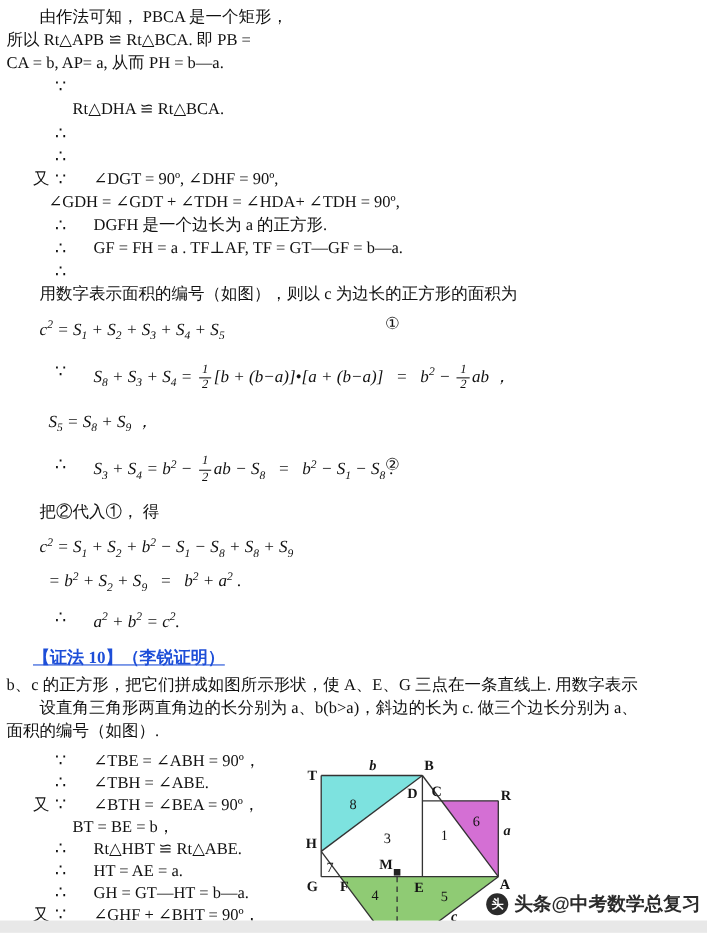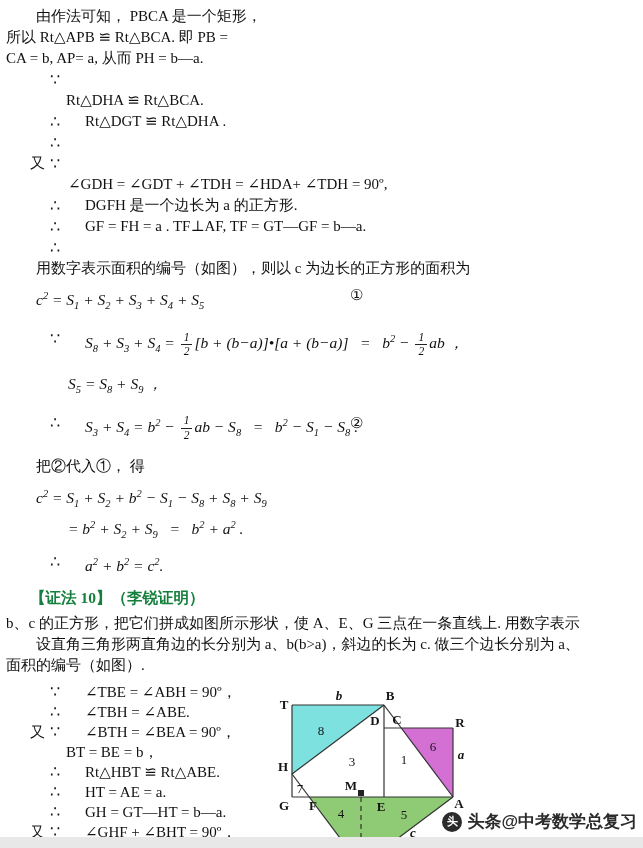--- a/index.html
+++ b/index.html
@@ -6,21 +6,21 @@
   .page{width:643px;height:837px;background:#ffffff;position:relative;overflow:hidden;
         font-family:"Liberation Serif","DejaVu Serif",serif;color:#111;font-size:15px;
         padding-top:6px;box-sizing:border-box}
   .row{position:relative;min-height:21px;line-height:21px;white-space:nowrap}
   .row.tall{min-height:34px;line-height:34px}
   .row.gap{margin-top:6px}
   .pre{position:absolute;left:30px}
   .marker{position:absolute;left:50px;font-size:16px}
   .k-flush .txt{margin-left:6px}
   .k-indent .txt{margin-left:36px}
-  .k-c60 .txt{margin-left:68px}
+  .k-c60 .txt{margin-left:44px}
   .k-c85 .txt{margin-left:66px}
   .k-m .txt{margin-left:85px}
   .txt{display:inline-block}
   .badge{position:absolute;left:350px}
   .math{font-style:italic;font-size:15.5px}
   .math sub,.math sup{font-size:10.5px;font-style:italic}
   .frac{display:inline-block;text-align:center;vertical-align:middle;margin:0 2px}
   .frac .fn{display:block;border-bottom:1px solid #222;padding:0 3px;font-size:11.5px;line-height:1.2}
   .frac .fd{display:block;font-size:11.5px;line-height:1.2}
   .heading{margin:10px 0 4px 30px;font-weight:bold;font-size:15.5px}
@@ -38,38 +38,38 @@
 </head>
 <body>
 
 <div class="page">
   <div id="proof9-lines">
       <div class="row k-indent"><span class="txt">由作法可知， PBCA 是一个矩形，</span></div>
       <div class="row k-flush"><span class="txt">所以 Rt△APB ≌ Rt△BCA. 即 PB =</span></div>
       <div class="row k-flush"><span class="txt">CA = b, AP= a, 从而 PH = b—a.</span></div>
       <div class="row k-m"><span class="marker">∵</span></div>
       <div class="row k-c85"><span class="txt">Rt△DHA ≌ Rt△BCA.</span></div>
-      <div class="row k-m"><span class="marker">∴</span><span class="txt">Rt△DGT ≌ Rt△DHA .</span></div>
       <div class="row k-m"><span class="marker">∴</span></div>
-      <div class="row k-m"><span class="pre">又</span><span class="marker">∵</span></div>
+      <div class="row k-m"><span class="marker">∴</span></div>
+      <div class="row k-m"><span class="pre">又</span><span class="marker">∵</span><span class="txt">∠DGT = 90º, ∠DHF = 90º,</span></div>
       <div class="row k-c60"><span class="txt">∠GDH = ∠GDT + ∠TDH = ∠HDA+ ∠TDH = 90º,</span></div>
       <div class="row k-m"><span class="marker">∴</span><span class="txt">DGFH 是一个边长为 a 的正方形.</span></div>
       <div class="row k-m"><span class="marker">∴</span><span class="txt">GF = FH = a . TF⊥AF, TF = GT—GF = b—a.</span></div>
       <div class="row k-m"><span class="marker">∴</span></div>
       <div class="row k-indent"><span class="txt">用数字表示面积的编号（如图），则以 c 为边长的正方形的面积为</span></div>
       <div class="row k-indent gap"><span class="txt math">c<sup>2</sup> = S<sub>1</sub> + S<sub>2</sub> + S<sub>3</sub> + S<sub>4</sub> + S<sub>5</sub></span><span class="badge">①</span></div>
       <div class="row k-m tall gap"><span class="marker">∵</span><span class="txt math">S<sub>8</sub> + S<sub>3</sub> + S<sub>4</sub> = <span class="frac"><span class="fn">1</span><span class="fd">2</span></span>[b + (b−a)]•[a + (b−a)]  =  b<sup>2</sup> − <span class="frac"><span class="fn">1</span><span class="fd">2</span></span>ab ，</span></div>
       <div class="row k-c60 gap"><span class="txt math">S<sub>5</sub> = S<sub>8</sub> + S<sub>9</sub> ，</span></div>
       <div class="row k-m tall gap"><span class="marker">∴</span><span class="txt math">S<sub>3</sub> + S<sub>4</sub> = b<sup>2</sup> − <span class="frac"><span class="fn">1</span><span class="fd">2</span></span>ab − S<sub>8</sub>  =  b<sup>2</sup> − S<sub>1</sub> − S<sub>8</sub> .</span><span class="badge">②</span></div>
       <div class="row k-indent gap"><span class="txt">把②代入①， 得</span></div>
       <div class="row k-indent gap"><span class="txt math">c<sup>2</sup> = S<sub>1</sub> + S<sub>2</sub> + b<sup>2</sup> − S<sub>1</sub> − S<sub>8</sub> + S<sub>8</sub> + S<sub>9</sub></span></div>
       <div class="row k-c60"><span class="txt math">= b<sup>2</sup> + S<sub>2</sub> + S<sub>9</sub>  =  b<sup>2</sup> + a<sup>2</sup> .</span></div>
       <div class="row k-m gap"><span class="marker">∴</span><span class="txt math">a<sup>2</sup> + b<sup>2</sup> = c<sup>2</sup>.</span></div>
     </div>
-  <div class="heading" style="color: #15803d;">【证法 10】（李锐证明）</div>
+  <div class="heading" style="color: #1d4ed8; text-decoration: underline;">【证法 10】（李锐证明）</div>
   <div id="proof10-intro">
       <div class="row k-flush"><span class="txt">b、c 的正方形，把它们拼成如图所示形状，使 A、E、G 三点在一条直线上. 用数字表示</span></div>
       <div class="row k-indent"><span class="txt">设直角三角形两直角边的长分别为 a、b(b&gt;a)，斜边的长为 c. 做三个边长分别为 a、</span></div>
       <div class="row k-flush"><span class="txt">面积的编号（如图）.</span></div>
     </div>
   <div id="proof10-body">
     <div id="proof10-lines">
         <div class="row k-m"><span class="marker">∵</span><span class="txt">∠TBE = ∠ABH = 90º，</span></div>
         <div class="row k-m"><span class="marker">∴</span><span class="txt">∠TBH = ∠ABE.</span></div>
         <div class="row k-m"><span class="pre">又</span><span class="marker">∵</span><span class="txt">∠BTH = ∠BEA = 90º，</span></div>

